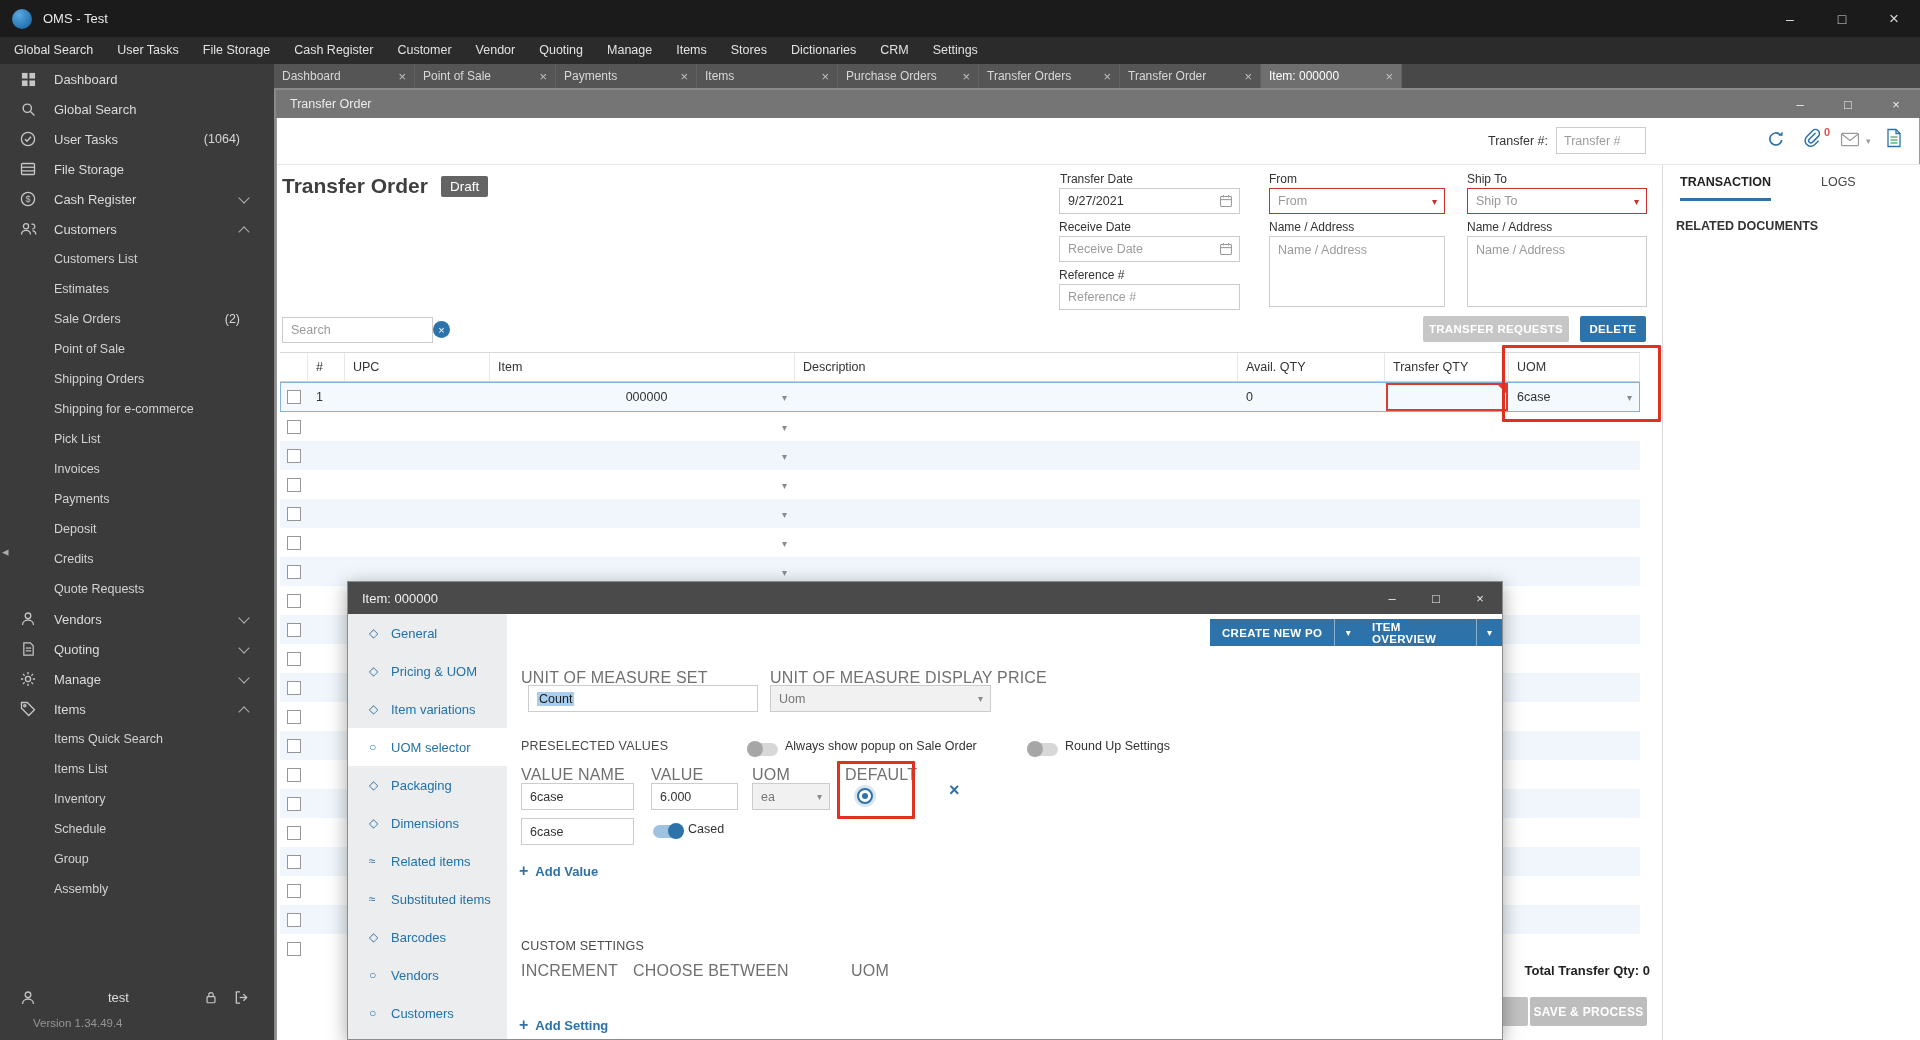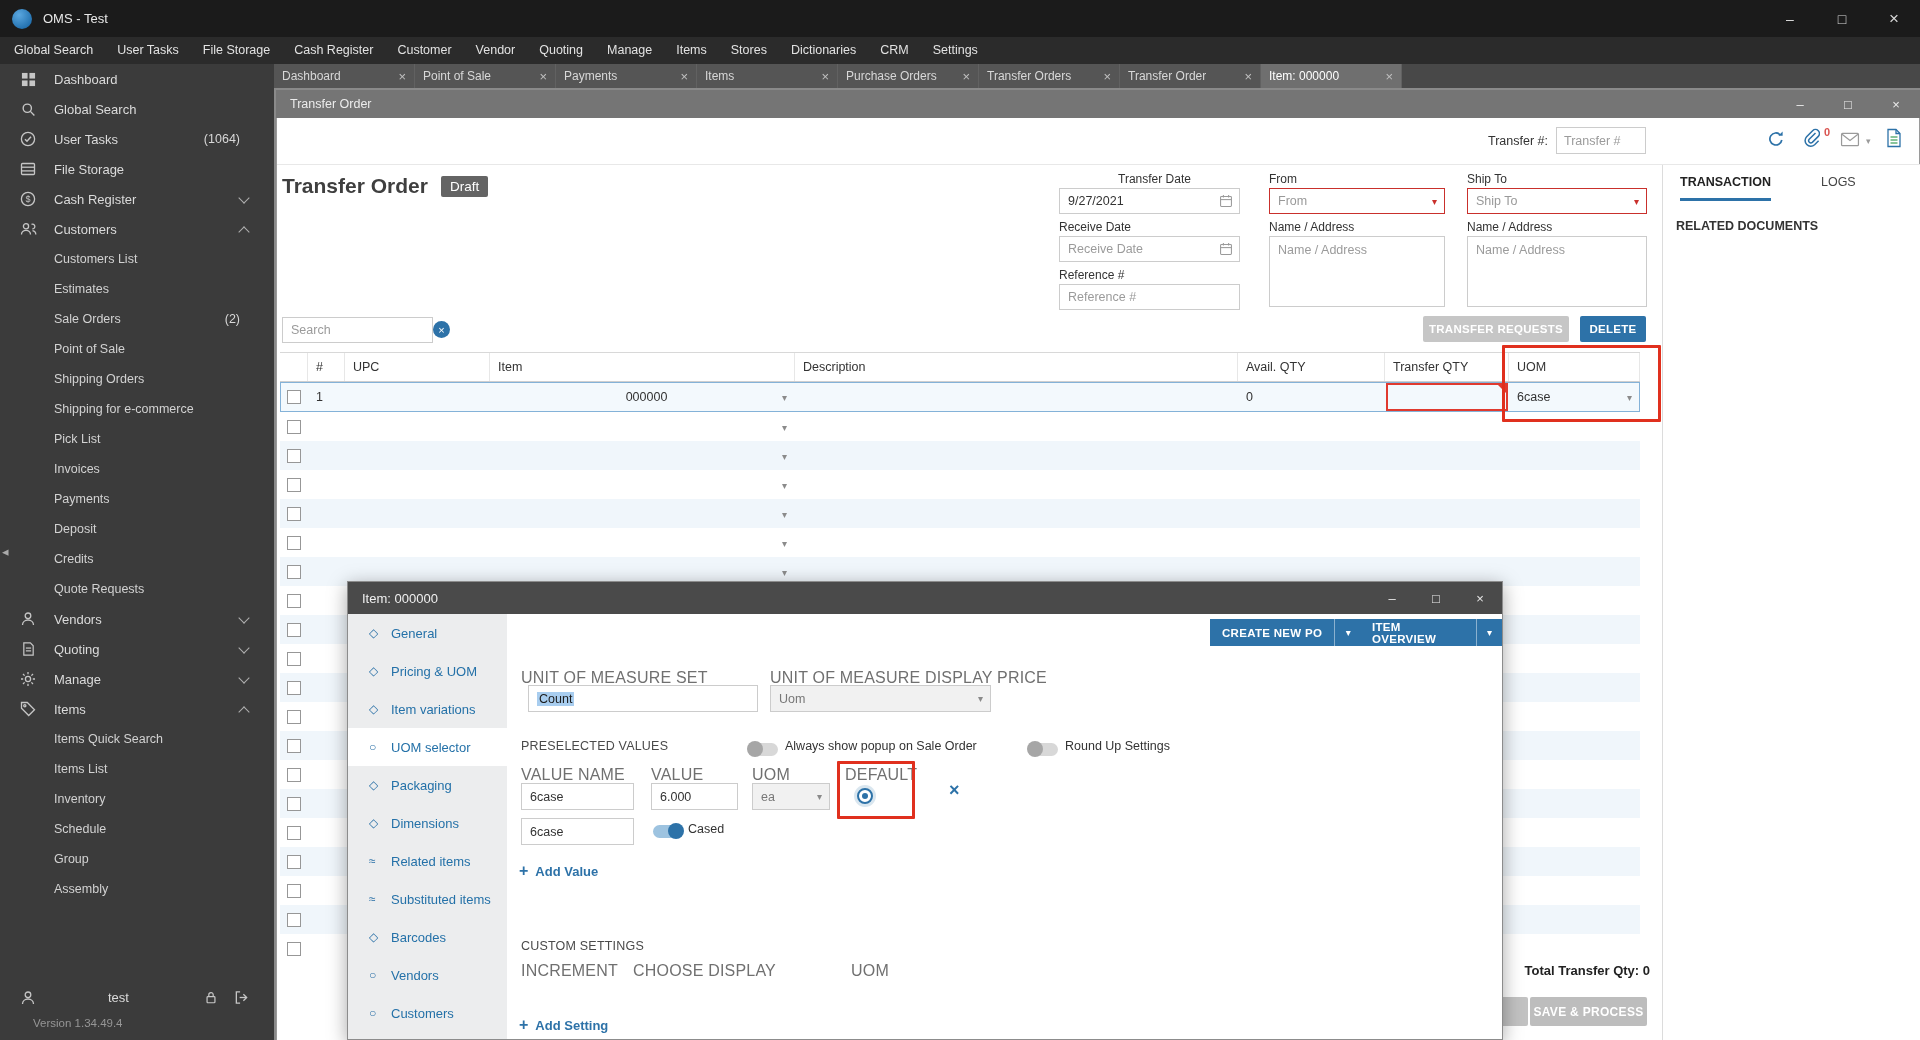--- a/index.html
+++ b/index.html
@@ -448,21 +448,21 @@
     <span class="rp-tab">LOGS</span>
   </div>
   <div class="rp-heading">RELATED DOCUMENTS</div>
 </div>
 
 <div class="page-title-row">
   <span class="page-title">Transfer Order</span>
   <span class="badge">Draft</span>
 </div>
 
-<span class="f-label" style="left:1118px;top:172px">Transfer Date</span>
+<span class="f-label" style="left:1060px;top:172px">Transfer Date</span>
 <div class="f-input" style="left:1059px;top:188px;width:181px">
   <span>9/27/2021</span>
   <span class="cal"><svg width="14" height="14" viewBox="0 0 16 16">
         <g stroke="#9a9a9a" stroke-width="1.2" fill="none">
           <rect x="1.8" y="2.8" width="12.4" height="11.4" rx="1"></rect>
           <line x1="1.8" y1="6.4" x2="14.2" y2="6.4"></line>
           <line x1="5" y1="1.2" x2="5" y2="4"></line>
           <line x1="11" y1="1.2" x2="11" y2="4"></line>
         </g>
       </svg></span>
@@ -920,21 +920,21 @@
     <div class="toggle on" style="left:305px;top:243px"></div>
     <div class="t-label" style="left:340px;top:240px">Cased</div>
 
     <div class="add-link" style="left:171px;top:280px">
       <span class="plus">+</span>
       <span>Add Value</span>
     </div>
 
     <div class="m-section" style="left:173px;top:357px">CUSTOM SETTINGS</div>
     <div class="mini-h" style="left:173px;top:380px">INCREMENT</div>
-    <div class="mini-h" style="left:285px;top:380px">CHOOSE DISPLAY</div>
+    <div class="mini-h" style="left:285px;top:380px">CHOOSE BETWEEN</div>
     <div class="mini-h" style="left:503px;top:380px">UOM</div>
 
     <div class="add-link" style="left:171px;top:434px">
       <span class="plus">+</span>
       <span>Add Setting</span>
     </div>
 
     <div class="annotation" style="left:489px;top:179px;width:78px;height:58px"></div>
   </div>
 </div>

